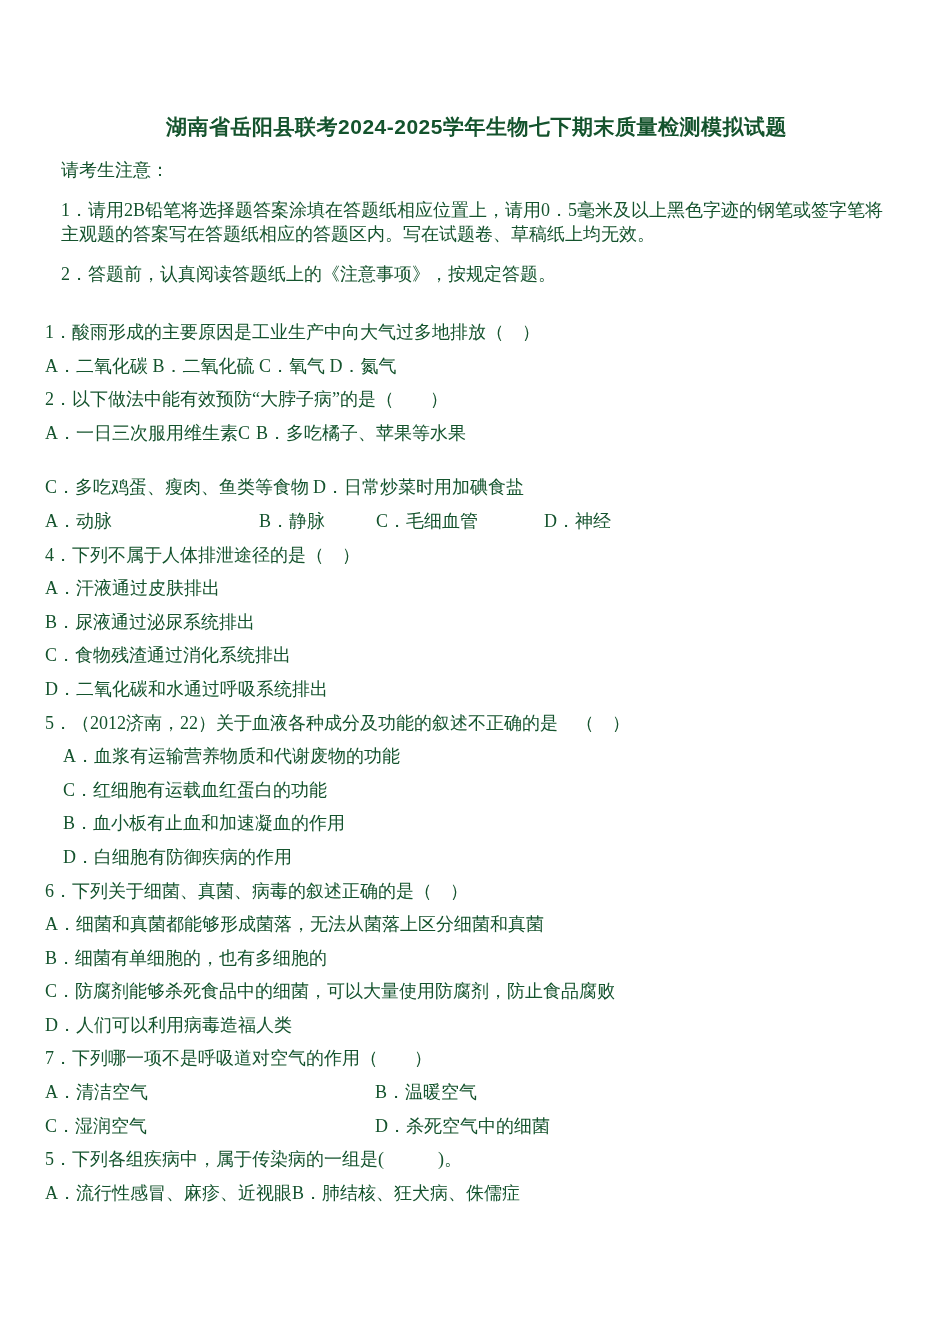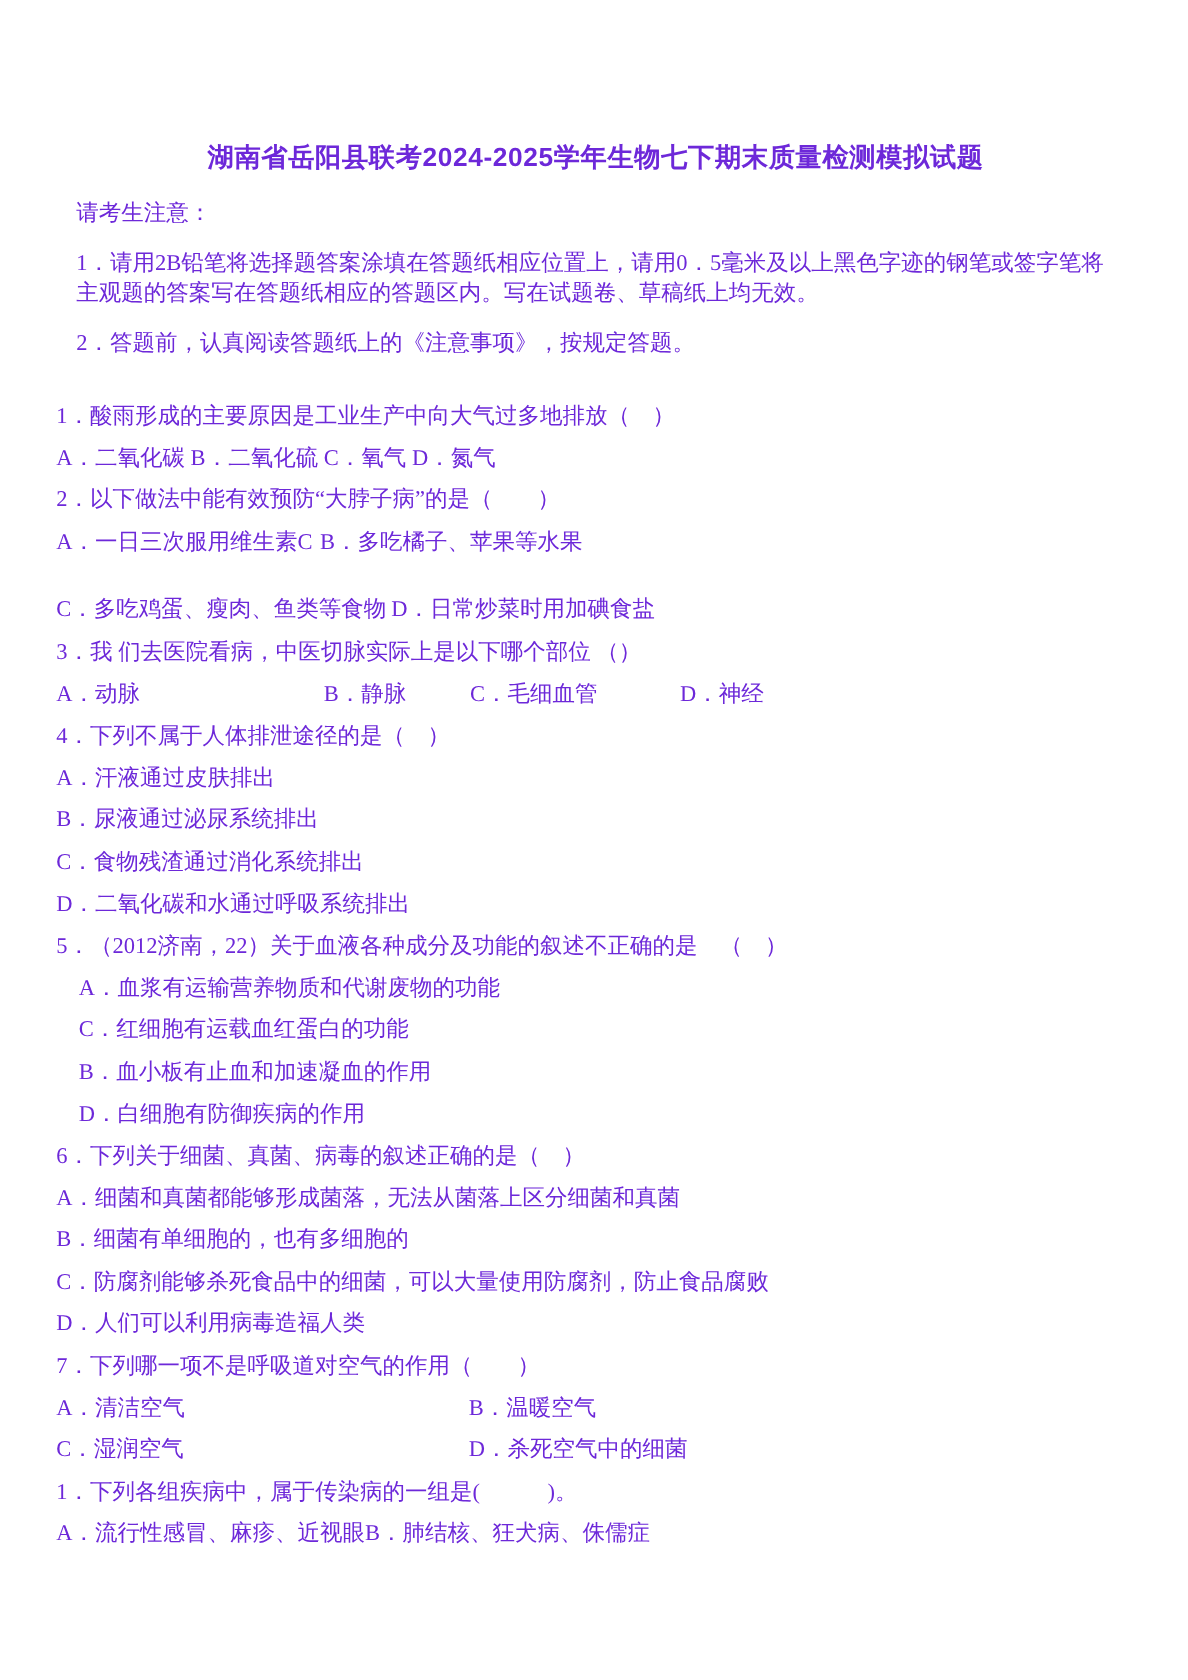--- a/index.html
+++ b/index.html
@@ -5,21 +5,21 @@
   html, body {
     margin: 0;
     padding: 0;
     background: #ffffff;
   }
   .page {
     position: relative;
     width: 950px;
     height: 1344px;
     background: #ffffff;
-    color: #6d28d9;
+    color: #14532d;
     overflow: hidden;
     font-family: "Liberation Serif", serif;
     font-size: 18px;
   }
   .inner {
     padding: 112px 42px 0 45px;
   }
   .title {
     margin: 0;
     font-family: "Liberation Sans", sans-serif;
@@ -70,21 +70,20 @@
         <div>
           <p class="qline stem">1．酸雨形成的主要原因是工业生产中向大气过多地排放（　）</p>
           <p class="qline optline"><span class="seg">A．二氧化碳 B．二氧化硫 C．氧气 D．氮气</span></p>
         </div>
         <div>
           <p class="qline stem">2．以下做法中能有效预防“大脖子病”的是（　　）</p>
           <p class="qline optline"><span class="seg" style="min-width: 211px;">A．一日三次服用维生素C</span><span class="seg">B．多吃橘子、苹果等水果</span></p>
           <p class="qline optline"><span class="seg" style="min-width: 268px; margin-top: 21px;">C．多吃鸡蛋、瘦肉、鱼类等食物</span><span class="seg">D．日常炒菜时用加碘食盐</span></p>
         </div>
         <div>
-          <p class="qline stem">3．我 们去医院看病，中医切脉实际上是以下哪个部位 （）</p>
           <p class="qline optline"><span class="seg" style="min-width: 163px;">A．动脉</span><span class="seg" style="min-width: 168px; text-align: center;">B．静脉</span><span class="seg" style="min-width: 168px;">C．毛细血管</span><span class="seg">D．神经</span></p>
         </div>
         <div>
           <p class="qline stem">4．下列不属于人体排泄途径的是（　）</p>
           <p class="qline optline"><span class="seg">A．汗液通过皮肤排出</span></p>
           <p class="qline optline"><span class="seg">B．尿液通过泌尿系统排出</span></p>
           <p class="qline optline"><span class="seg">C．食物残渣通过消化系统排出</span></p>
           <p class="qline optline"><span class="seg">D．二氧化碳和水通过呼吸系统排出</span></p>
         </div>
         <div>
@@ -100,18 +99,18 @@
           <p class="qline optline"><span class="seg">B．细菌有单细胞的，也有多细胞的</span></p>
           <p class="qline optline"><span class="seg">C．防腐剂能够杀死食品中的细菌，可以大量使用防腐剂，防止食品腐败</span></p>
           <p class="qline optline"><span class="seg">D．人们可以利用病毒造福人类</span></p>
         </div>
         <div>
           <p class="qline stem">7．下列哪一项不是呼吸道对空气的作用（　　）</p>
           <p class="qline optline"><span class="seg" style="min-width: 330px;">A．清洁空气</span><span class="seg">B．温暖空气</span></p>
           <p class="qline optline"><span class="seg" style="min-width: 330px;">C．湿润空气</span><span class="seg">D．杀死空气中的细菌</span></p>
         </div>
         <div>
-          <p class="qline stem">1．下列各组疾病中，属于传染病的一组是(　　　)。</p>
+          <p class="qline stem">5．下列各组疾病中，属于传染病的一组是(　　　)。</p>
           <p class="qline optline"><span class="seg" style="min-width: 246px;">A．流行性感冒、麻疹、近视眼</span><span class="seg">B．肺结核、狂犬病、侏儒症</span></p>
         </div>
       </div>
   </div>
 </div>
 
 </body></html>

